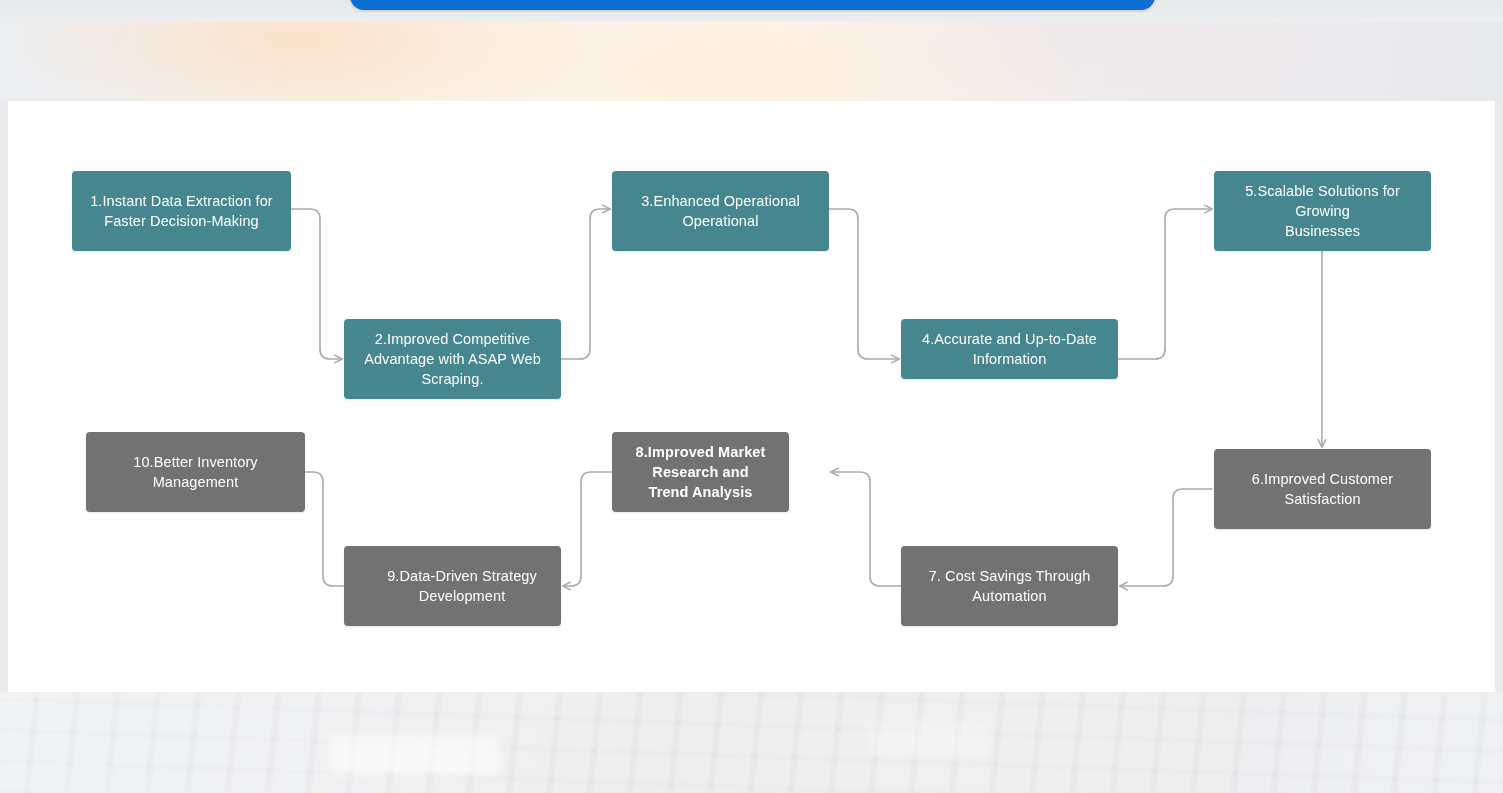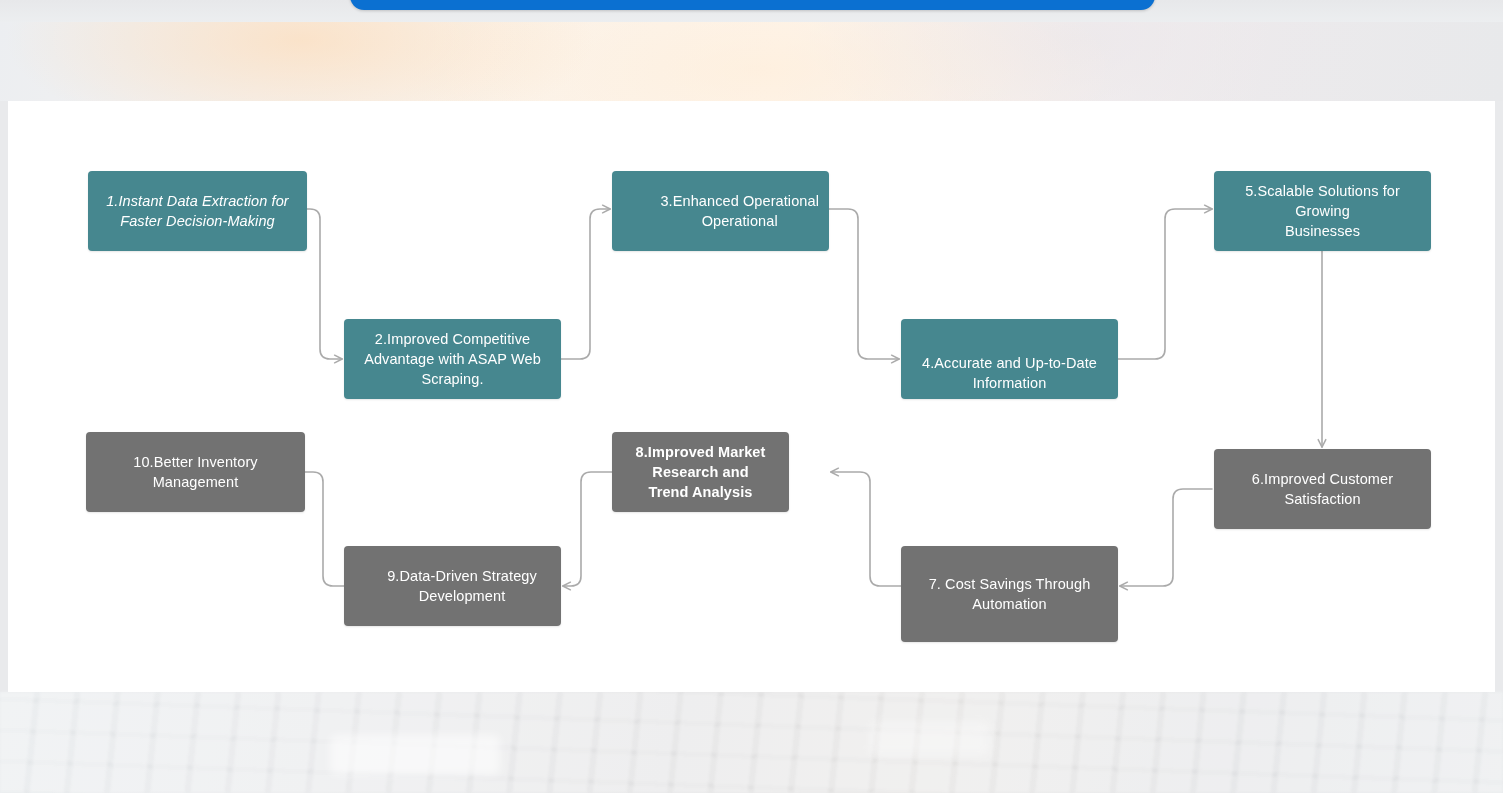--- a/index.html
+++ b/index.html
@@ -164,64 +164,64 @@
           <path d="M 1204,388 L 1175,388 Q 1165,388 1165,398 L 1165,475 Q 1165,485 1155,485 L 1112,485"></path>
 
           <path d="M 893,485 L 872,485 Q 862,485 862,475 L 862,381 Q 862,371 852,371 L 823,371"></path>
 
           <path d="M 604,371 L 583,371 Q 573,371 573,381 L 573,475 Q 573,485 563,485 L 555,485"></path>
 
           <path d="M 336,485 L 325,485 Q 315,485 315,475 L 315,381 Q 315,371 305,371 L 285,371"></path>
         </g>
       </svg>
 
-      <div class="node teal" style="left:80px;  top:70px;  width:219px; height:80px;font-style:italic;">
+      <div class="node teal" style="left:64px;  top:70px;  width:219px; height:80px;">
         <div>
           <span>1.Instant Data Extraction for</span>
           <span>Faster Decision-Making</span>
         </div>
       </div>
 
       <div class="node teal" style="left:336px; top:218px; width:217px; height:80px;text-align:center;">
         <div>
           <span>2.Improved Competitive</span>
           <span>Advantage with ASAP Web</span>
           <span>Scraping.</span>
         </div>
       </div>
 
-      <div class="node teal" style="left:604px; top:70px;  width:217px; height:80px;justify-content:flex-end;">
+      <div class="node teal" style="left:604px; top:70px;  width:217px; height:80px;">
         <div>
           <span>3.Enhanced Operational</span>
           <span>Operational</span>
         </div>
       </div>
 
-      <div class="node teal" style="left:893px; top:218px; width:217px; height:80px;align-items:flex-end;">
+      <div class="node teal" style="left:893px; top:218px; width:217px; height:60px;">
         <div>
           <span>4.Accurate and Up-to-Date</span>
           <span>Information</span>
         </div>
       </div>
 
       <div class="node teal" style="left:1206px;top:70px;  width:217px; height:80px;">
         <div>
           <span>5.Scalable Solutions for Growing</span>
           <span>Businesses</span>
         </div>
       </div>
 
       <div class="node gray" style="left:1206px;top:348px; width:217px; height:80px;">
         <div>
           <span>6.Improved Customer</span>
           <span>Satisfaction</span>
         </div>
       </div>
 
-      <div class="node gray" style="left:893px; top:445px; width:217px; height:96px;">
+      <div class="node gray" style="left:893px; top:445px; width:217px; height:80px;">
         <div>
           <span>7. Cost Savings Through</span>
           <span>Automation</span>
         </div>
       </div>
 
       <div class="node gray" style="left:604px; top:331px; width:177px; height:80px;font-weight:bold;">
         <div>
           <span>8.Improved Market Research and</span>
           <span>Trend Analysis</span>

